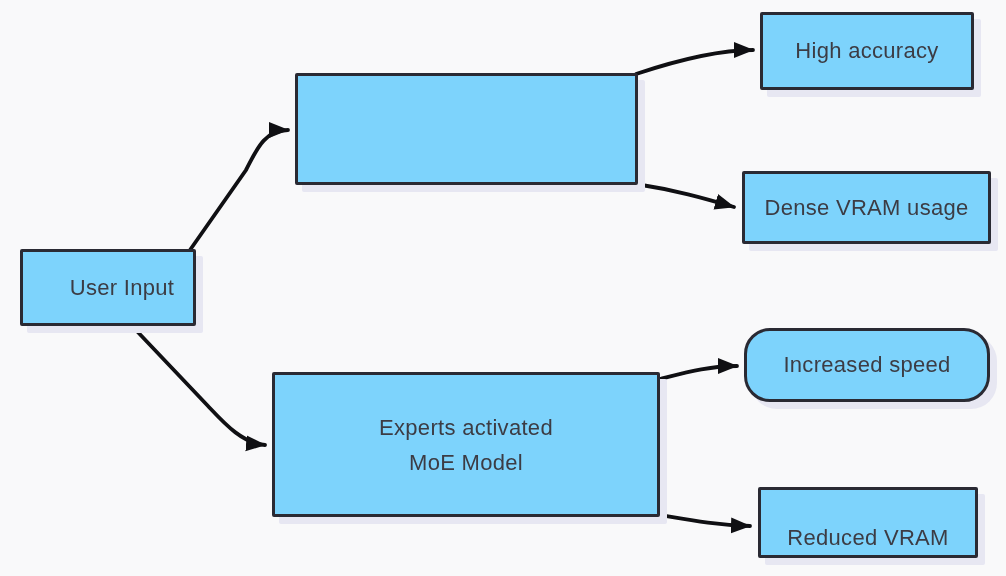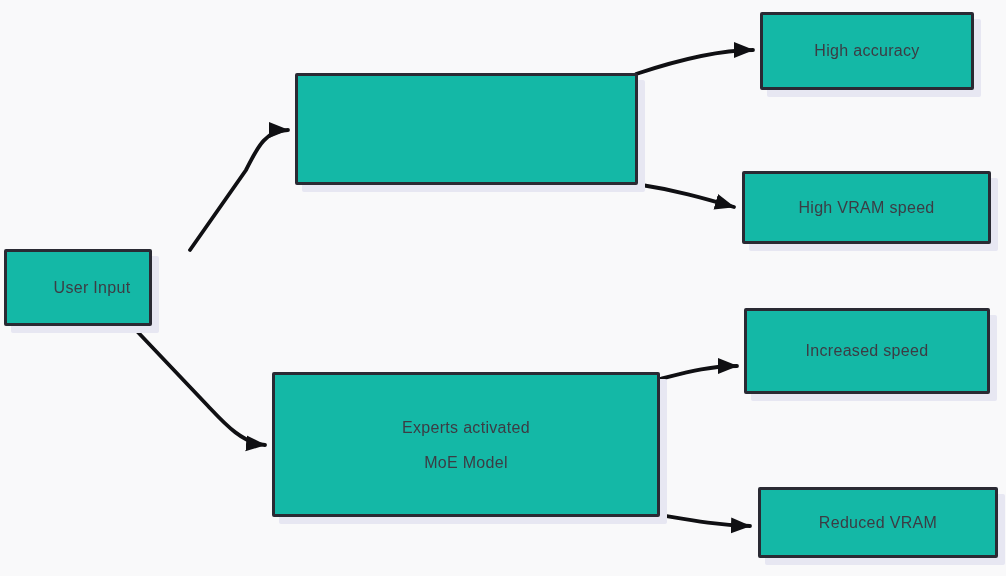--- a/index.html
+++ b/index.html
@@ -13,42 +13,42 @@
   }
   #edge-layer {
     position: absolute;
     left: 0; top: 0;
     width: 1006px; height: 576px;
     pointer-events: none;
   }
   .node {
     position: absolute;
     box-sizing: border-box;
-    background: #14b8a6;
+    background: #7dd3fc;
     border: 3px solid #2a2a33;
     border-radius: 2px;
     box-shadow: 7px 7px 0 0 #e7e7f2;
     display: flex;
     flex-direction: column;
     align-items: center;
     justify-content: center;
     color: #3c3c44;
-    font-size: 16px;
+    font-size: 22px;
     letter-spacing: 0.3px;
     text-align: center;
   }
   .node .line { line-height: 34px; white-space: nowrap; }
-  #node-user-input       { left: 4px;  top: 249px; width: 148px; height: 77px; padding-left: 28px; }
+  #node-user-input       { left: 20px;  top: 249px; width: 176px; height: 77px; padding-left: 28px; }
   #node-dense-model      { left: 295px; top: 73px;  width: 343px; height: 112px; }
   #node-moe-model        { left: 272px; top: 372px; width: 388px; height: 145px; }
   #node-moe-model .line  { line-height: 35px; }
   #node-high-accuracy    { left: 760px; top: 12px;  width: 214px; height: 78px; }
   #node-high-vram        { left: 742px; top: 171px; width: 249px; height: 73px; }
-  #node-increased-speed  { left: 744px; top: 308px; width: 246px; height: 86px; }
-  #node-reduced-vram     { left: 758px; top: 487px; width: 240px; height: 71px; }
+  #node-increased-speed  { left: 744px; top: 328px; width: 246px; height: 74px; border-radius: 26px; }
+  #node-reduced-vram     { left: 758px; top: 487px; width: 220px; height: 71px; justify-content: flex-end; }
   .edge {
     fill: none;
     stroke: #101013;
     stroke-width: 3.8px;
     stroke-linecap: round;
   }
 </style>
 </head>
 <body>
 
@@ -78,21 +78,21 @@
   <div class="node" id="node-moe-model">
     <div class="line">Experts activated</div>
     <div class="line">MoE Model</div>
   </div>
 
   <div class="node" id="node-high-accuracy">
     <div class="line">High accuracy</div>
   </div>
 
   <div class="node" id="node-high-vram">
-    <div class="line">High VRAM speed</div>
+    <div class="line">Dense VRAM usage</div>
   </div>
 
   <div class="node" id="node-increased-speed">
     <div class="line">Increased speed</div>
   </div>
 
   <div class="node" id="node-reduced-vram">
     <div class="line">Reduced VRAM</div>
   </div>
 

